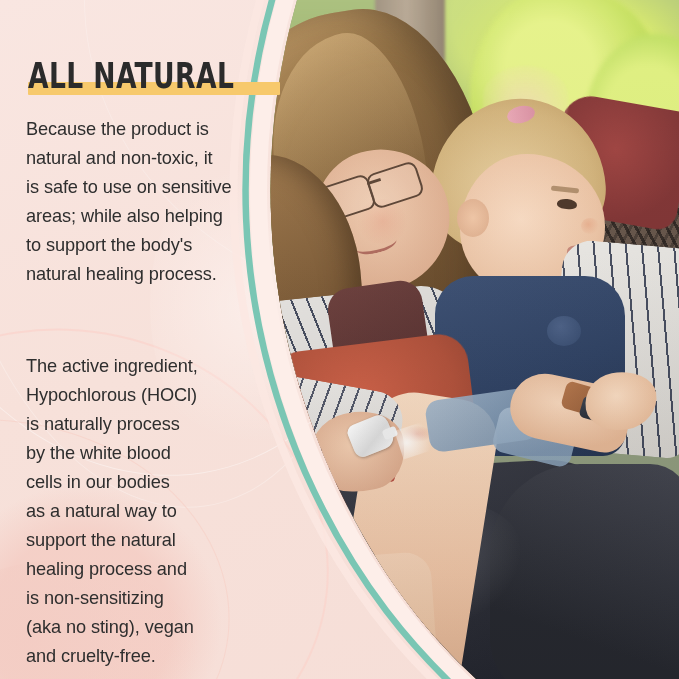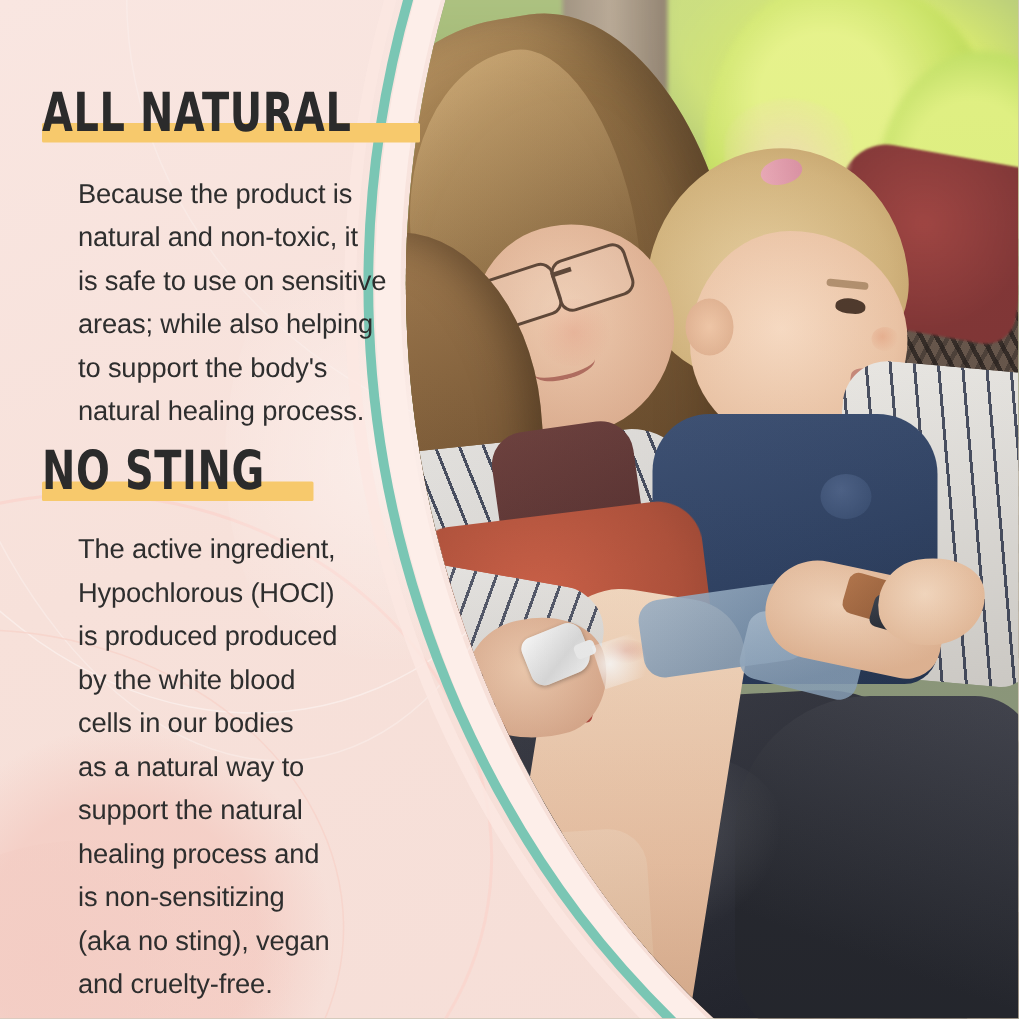--- a/index.html
+++ b/index.html
@@ -276,21 +276,20 @@
     padding-bottom:3px;
   }
   .body-text {
     font-family:"Liberation Sans", sans-serif;
     font-size:18.2px;
     line-height:29px;
     color:#2e2e2e;
     letter-spacing:-.1px;
     white-space:pre-line;
     font-weight:400;
-    margin-left:26px;
   }
   #sec-all     { position:absolute; left:28px; top:58px; }
   #sec-all-body{ position:absolute; left:26px; top:115px; width:262px; }
   #sec-no      { position:absolute; left:28px; top:297px; }
   #sec-no-body { position:absolute; left:26px; top:352px; width:262px; }
 </style>
 </head>
 <body>
 
 <div id="canvas">
@@ -392,27 +391,23 @@
       <span class="hl-bar"></span>
       <div class="heading">ALL NATURAL</div>
     </div>
     <div id="sec-all-body" class="body-text">Because the product is
 natural and non-toxic, it
 is safe to use on sensitive
 areas; while also helping
 to support the body's
 natural healing process.</div>
 
-    <div id="sec-no" class="heading-wrap">
-      <span class="hl-bar"></span>
-      <div class="heading">NO STING</div>
-    </div>
     <div id="sec-no-body" class="body-text">The active ingredient,
 Hypochlorous (HOCl)
-is produced produced
+is naturally process
 by the white blood
 cells in our bodies
 as a natural way to
 support the natural
 healing process and
 is non-sensitizing
 (aka no sting), vegan
 and cruelty-free.</div>
 
   </div>

